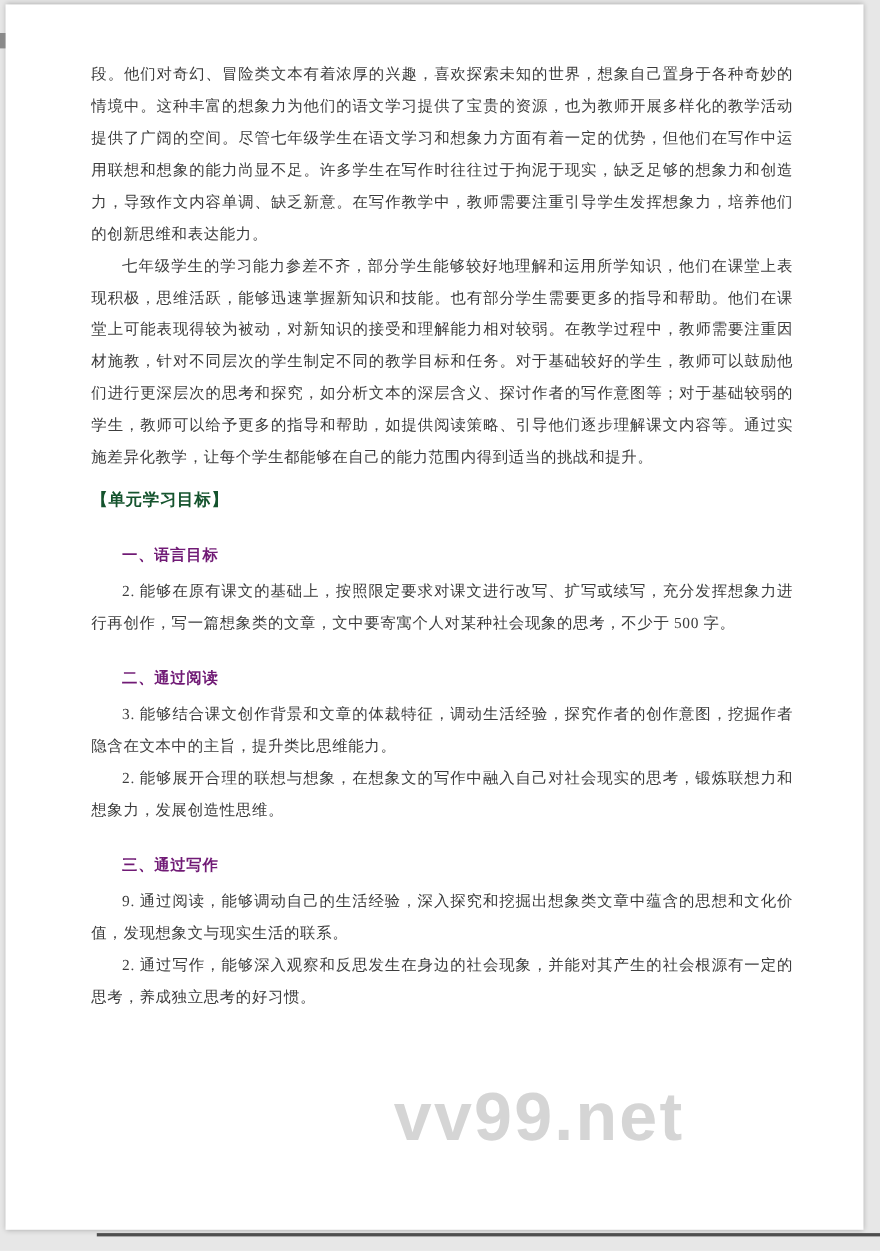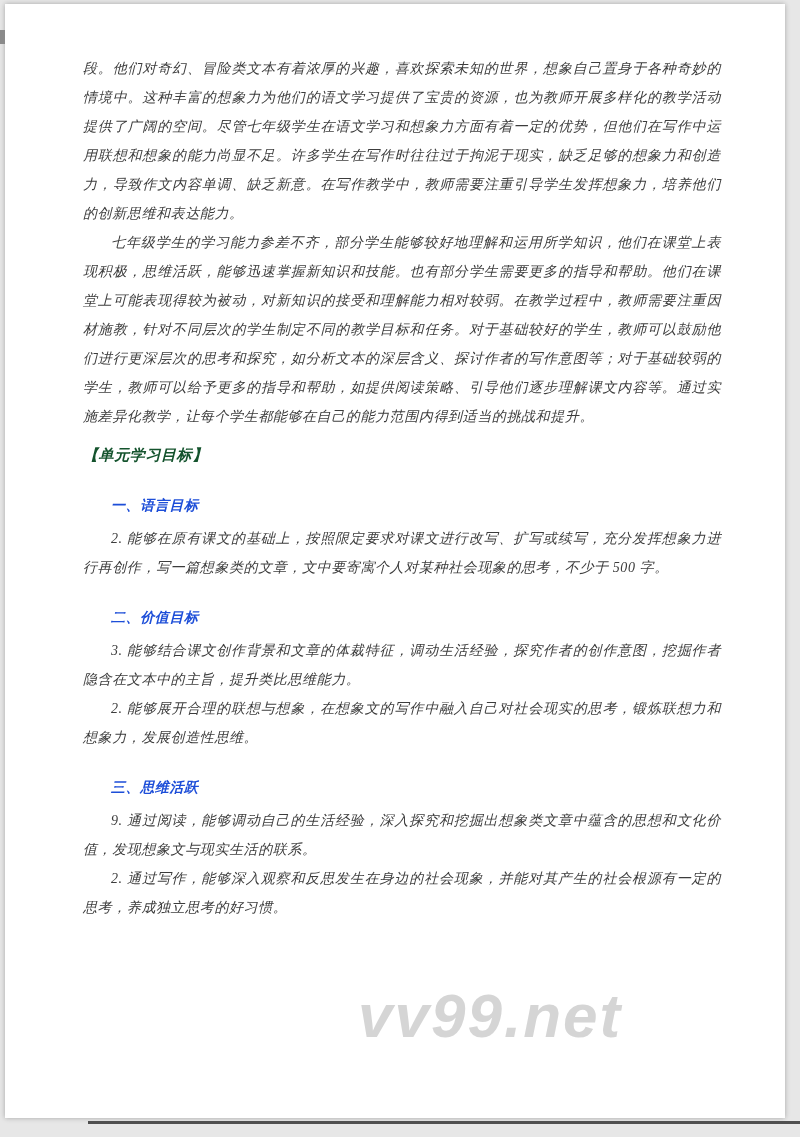--- a/index.html
+++ b/index.html
@@ -9,21 +9,20 @@
     height: 1137px;
     background: #e7e7e7;
     overflow: hidden;
     font-family: "Liberation Serif", "DejaVu Serif", serif;
   }
   .canvas {
     position: relative;
     width: 800px;
     height: 1049px;
     background: #e7e7e7;
-    font-style: italic;
   }
   .page {
     position: absolute;
     left: 5px;
     top: 4px;
     width: 780px;
     height: 1114px;
     background: #ffffff;
     box-shadow: 0 0 5px rgba(0,0,0,0.28);
   }
@@ -50,21 +49,21 @@
     margin: 10px 0 5px 0;
     font-size: 15px;
     font-weight: bold;
     color: #14532d;
     letter-spacing: 0.6px;
   }
   .sub-heading {
     margin: 21px 0 4px 0;
     font-size: 14px;
     font-weight: bold;
-    color: #1d4ed8;
+    color: #701a75;
     text-indent: 2em;
     letter-spacing: 0.6px;
   }
   .watermark {
     position: absolute;
     left: 358px;
     top: 980px;
     font-family: "Liberation Sans", "DejaVu Sans", sans-serif;
     font-size: 62px;
     font-weight: bold;
@@ -101,27 +100,27 @@
 
       <p class="para indent">七年级学生的学习能力参差不齐，部分学生能够较好地理解和运用所学知识，他们在课堂上表现积极，思维活跃，能够迅速掌握新知识和技能。也有部分学生需要更多的指导和帮助。他们在课堂上可能表现得较为被动，对新知识的接受和理解能力相对较弱。在教学过程中，教师需要注重因材施教，针对不同层次的学生制定不同的教学目标和任务。对于基础较好的学生，教师可以鼓励他们进行更深层次的思考和探究，如分析文本的深层含义、探讨作者的写作意图等；对于基础较弱的学生，教师可以给予更多的指导和帮助，如提供阅读策略、引导他们逐步理解课文内容等。通过实施差异化教学，让每个学生都能够在自己的能力范围内得到适当的挑战和提升。</p>
 
       <h2 class="section-heading">【单元学习目标】</h2>
 
       <h3 class="sub-heading">一、语言目标</h3>
 
 
       <p class="para indent">2. 能够在原有课文的基础上，按照限定要求对课文进行改写、扩写或续写，充分发挥想象力进行再创作，写一篇想象类的文章，文中要寄寓个人对某种社会现象的思考，不少于 500 字。</p>
 
-      <h3 class="sub-heading">二、价值目标</h3>
+      <h3 class="sub-heading">二、通过阅读</h3>
 
       <p class="para indent">3. 能够结合课文创作背景和文章的体裁特征，调动生活经验，探究作者的创作意图，挖掘作者隐含在文本中的主旨，提升类比思维能力。</p>
 
       <p class="para indent">2. 能够展开合理的联想与想象，在想象文的写作中融入自己对社会现实的思考，锻炼联想力和想象力，发展创造性思维。</p>
 
-      <h3 class="sub-heading">三、思维活跃</h3>
+      <h3 class="sub-heading">三、通过写作</h3>
 
       <p class="para indent">9. 通过阅读，能够调动自己的生活经验，深入探究和挖掘出想象类文章中蕴含的思想和文化价值，发现想象文与现实生活的联系。</p>
 
       <p class="para indent">2. 通过写作，能够深入观察和反思发生在身边的社会现象，并能对其产生的社会根源有一定的思考，养成独立思考的好习惯。</p>
 
     </div>
   </div>
 
   <div class="watermark">vv99.net</div>
 

